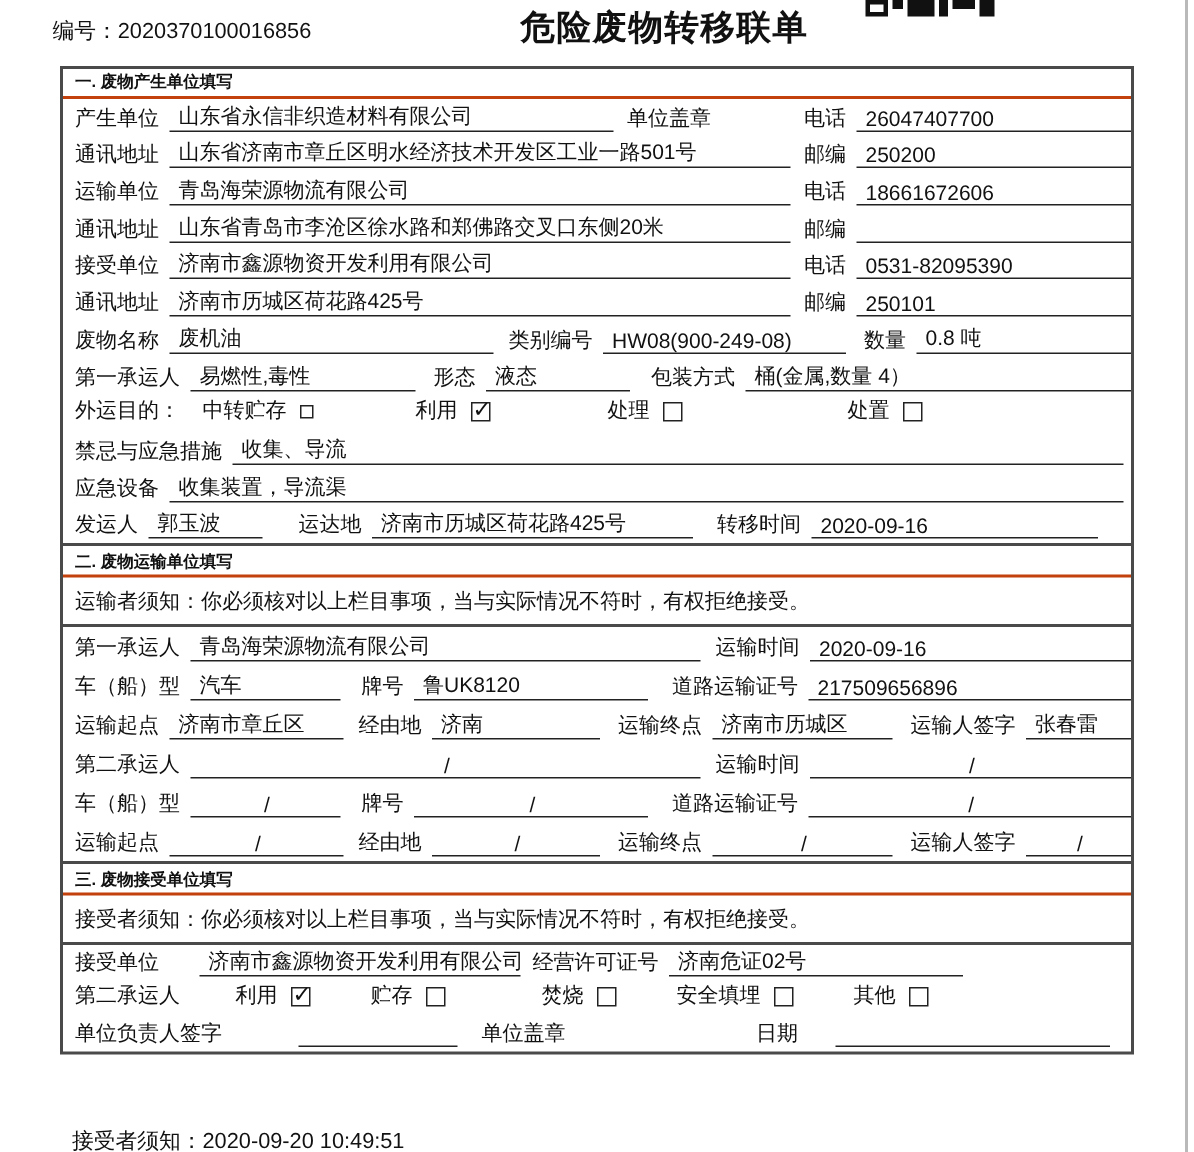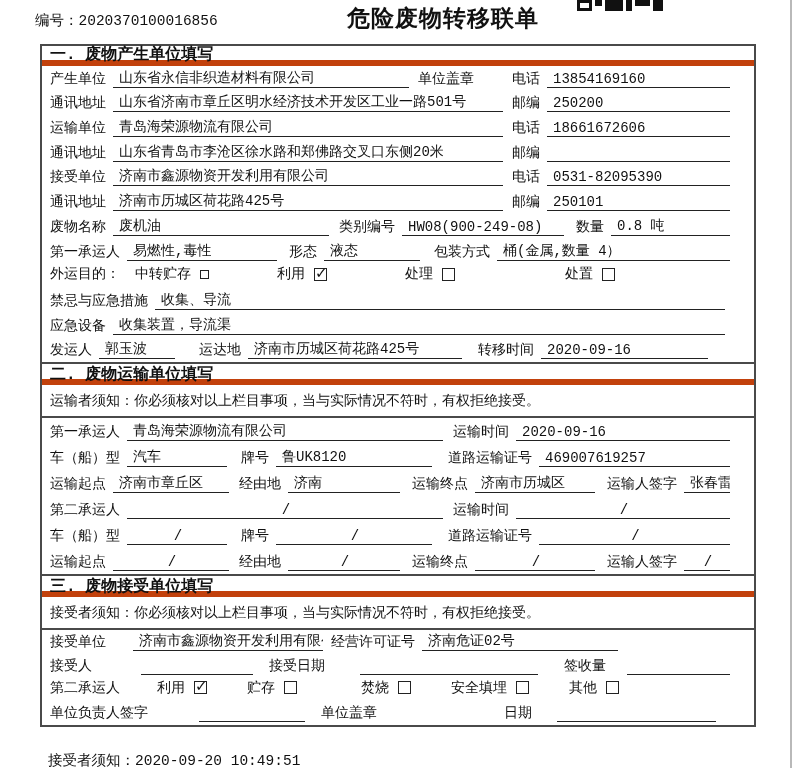--- a/index.html
+++ b/index.html
@@ -2,21 +2,21 @@
 <html><head>
 <meta charset="utf-8">
 <style>
   * { box-sizing: border-box; margin: 0; padding: 0; }
   html,body { background:#fff; }
   .page {
     position: relative;
     width: 796px; height: 768px;
     background: #fff;
     color: #111;
-    font-family: Liberation Mono, monospace;
+    font-family: Liberation Sans, sans-serif;
     font-size: 14px;
     overflow: hidden;
   }
   
   .topbar { position: relative; height: 44px; }
   .serial { position: absolute; left: 35px; top: 11px; font-size: 14.5px; white-space: nowrap; }
   .doc-title {
     position: absolute; left: calc(50% + 45px); top: 3px;
     transform: translateX(-50%);
     font-size: 23px; font-weight: bold; letter-spacing: 1px; white-space: nowrap;
@@ -28,29 +28,29 @@
   
   .scan-edge { position: absolute; right: 4px; top: 0; width: 2px; height: 100%; background: #b9b9b9; }
 
   
   .form {
     position: absolute; left: 40px; top: 44px; width: 716px;
     border: 2px solid #4a4a4a; background: #fff;
   }
   .sec-h {
     height: 20px; line-height: 19px;
-    padding: 0 8px; font-weight: bold; font-size: 16px;
-    border-bottom: 6px solid #c2410c;
+    padding: 0 8px; font-weight: bold; font-size: 11px;
+    border-bottom: 2px solid #c2410c;
   }
   .sec-h.mid { border-top: 2px solid #4a4a4a; height: 23px; line-height: 22px; }
   .notice {
     height: 33px; display: flex; align-items: center;
     padding: 0 8px; border-bottom: 2px solid #4a4a4a;
   }
-  .row { display: flex; align-items: flex-end; padding: 0 24px 3px 8px; }
+  .row { display: flex; align-items: flex-end; padding: 0 0 3px 8px; }
   .r1 { height: 24.7px; }
   .r2 { height: 26px; }
   .r3 { height: 23.7px; }
   .lbl { flex: 0 0 auto; white-space: nowrap; padding-right: 7px; }
   .val {
     border-bottom: 1px solid #222;
     padding: 0 4px 0 6px;
     white-space: nowrap; overflow: hidden;
     min-height: 17px;
     margin-top: 25px;
@@ -94,21 +94,21 @@
   <div class="form">
 
     <div class="sec-h">一. 废物产生单位填写</div>
 
     <div class="row r1">
       <span class="lbl">产生单位</span>
       <span class="val" style="flex:0 0 296px">山东省永信非织造材料有限公司</span>
       <span class="lbl" style="margin-left:9px">单位盖章</span>
       <span class="spacer"></span>
       <span class="lbl">电话</span>
-      <span class="val" style="flex:0 0 183px">13854169160</span>
+      <span class="val" style="flex:0 0 183px">26047407700</span>
     </div>
 
     <div class="row r1">
       <span class="lbl">通讯地址</span>
       <span class="val fill" style="margin-right:9px">山东省济南市章丘区明水经济技术开发区工业一路501号</span>
       <span class="lbl">邮编</span>
       <span class="val" style="flex:0 0 183px">250200</span>
     </div>
 
     <div class="row r1">
@@ -206,21 +206,21 @@
       <span class="lbl">运输时间</span>
       <span class="val" style="flex:0 0 214px">2020-09-16</span>
     </div>
 
     <div class="row r2">
       <span class="lbl">车（船）型</span>
       <span class="val" style="flex:0 0 100px">汽车</span>
       <span class="lbl" style="margin-left:14px">牌号</span>
       <span class="val" style="flex:0 0 156px">鲁UK8120</span>
       <span class="lbl" style="margin-left:16px">道路运输证号</span>
-      <span class="val fill">469007619257</span>
+      <span class="val fill">217509656896</span>
     </div>
 
     <div class="row r2">
       <span class="lbl">运输起点</span>
       <span class="val" style="flex:0 0 116px">济南市章丘区</span>
       <span class="lbl" style="margin-left:10px">经由地</span>
       <span class="val" style="flex:0 0 112px">济南</span>
       <span class="lbl" style="margin-left:12px">运输终点</span>
       <span class="val" style="flex:0 0 120px">济南市历城区</span>
       <span class="lbl" style="margin-left:12px">运输人签字</span>
@@ -258,28 +258,20 @@
     <div class="notice">接受者须知：你必须核对以上栏目事项，当与实际情况不符时，有权拒绝接受。</div>
 
     <div class="row r3">
       <span class="lbl">接受单位</span>
       <span class="val" style="flex:1 1 auto;margin-left:20px;margin-right:8px">济南市鑫源物资开发利用有限公司</span>
       <span class="lbl">经营许可证号</span>
       <span class="val" style="flex:0 0 196px">济南危证02号</span>
       <span style="flex:0 0 112px"></span>
     </div>
 
-    <div class="row r3">
-      <span class="lbl">接受人</span>
-      <span class="val" style="flex:0 0 112px;margin-left:42px"></span>
-      <span class="lbl" style="margin-left:16px">接受日期</span>
-      <span class="val" style="flex:0 0 178px;margin-left:28px"></span>
-      <span class="lbl" style="margin-left:26px">签收量</span>
-      <span class="val fill" style="margin-left:14px"></span>
-    </div>
 
     <div class="row r3" style="align-items:center">
       <span class="lbl">第二承运人</span>
       <span class="og" style="margin-left:30px">
         <span>利用</span>
         <span class="cb" data-checked="true"></span>
       </span>
       <span class="og" style="margin-left:40px">
         <span>贮存</span>
         <span class="cb" data-checked="false"></span>

